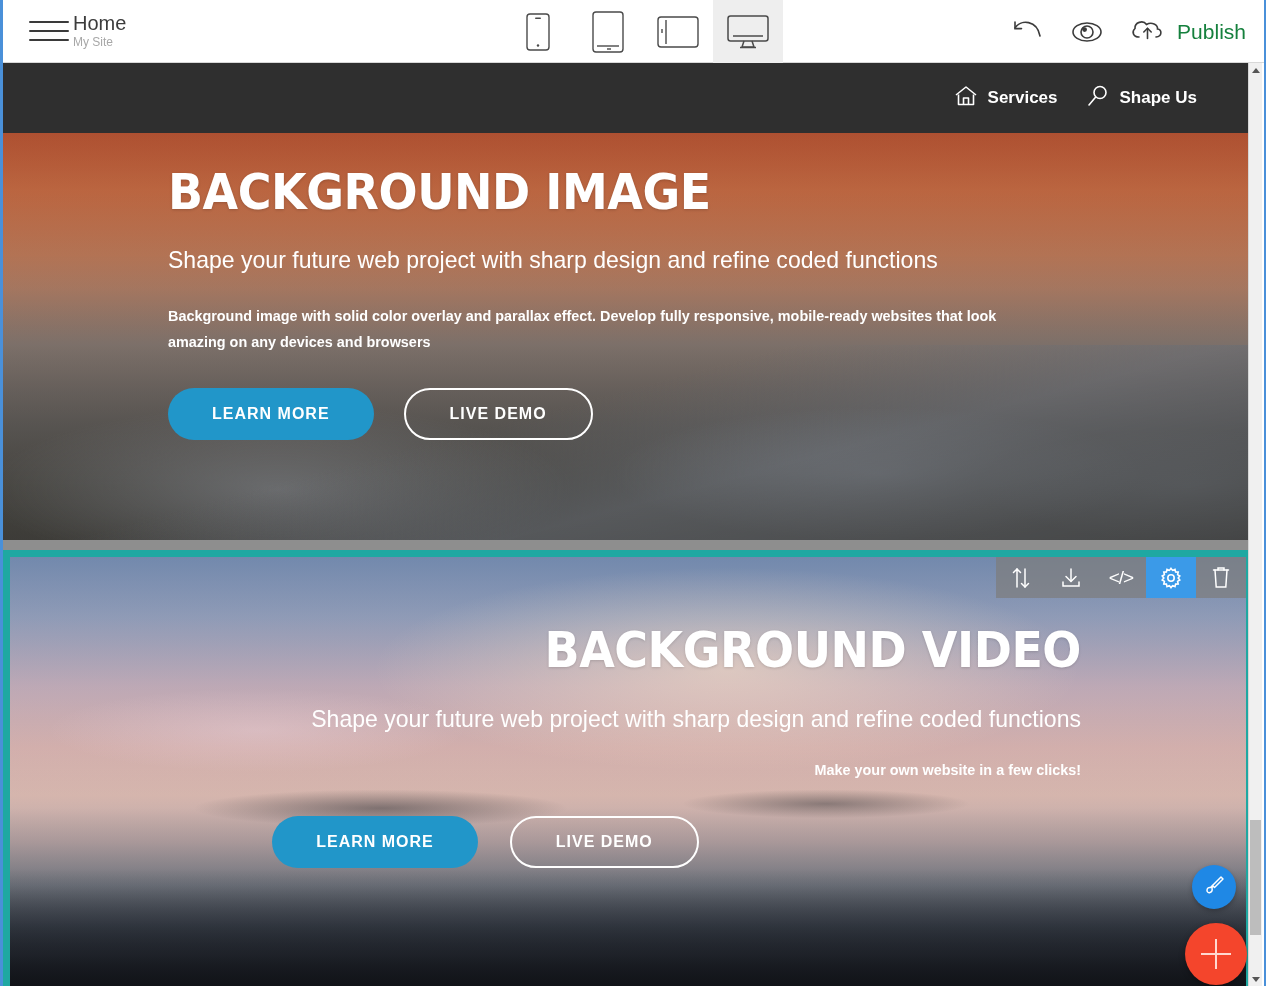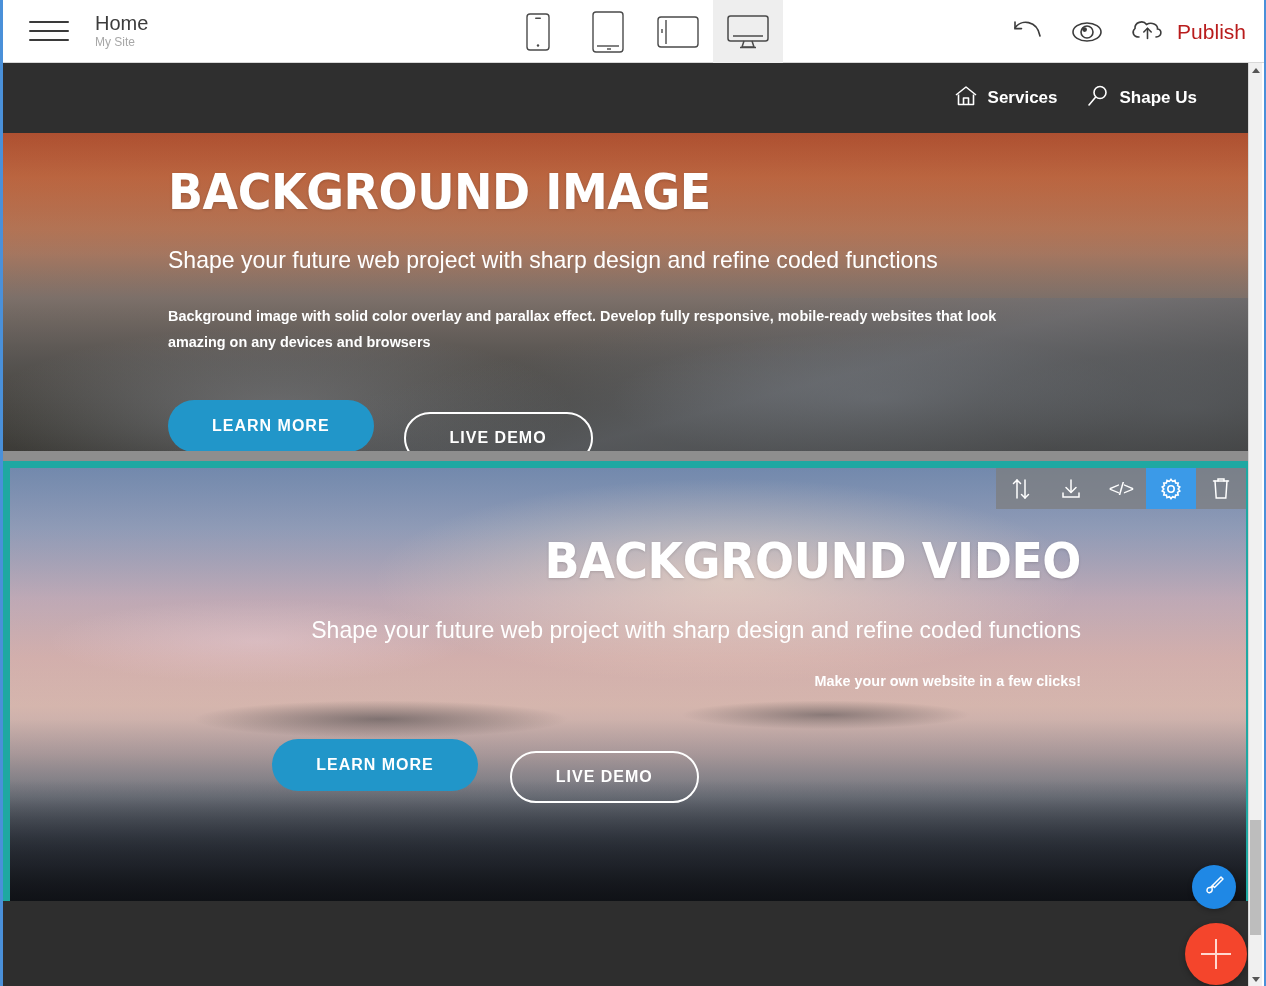--- a/index.html
+++ b/index.html
@@ -47,21 +47,20 @@
     display: block;
     height: 2px;
     background: #3a3a3a;
     border-radius: 1px;
   }
   .hamburger span:nth-child(1) { width: 40px; }
   .hamburger span:nth-child(2) { width: 40px; }
   .hamburger span:nth-child(3) { width: 40px; }
 
   .site-info {
-    margin-left: 22px;
     display: flex;
     flex-direction: column;
     justify-content: flex-end;
     line-height: 1.15;
   }
   .site-title {
     font-size: 20px;
     color: #3c3c3c;
     font-weight: 400;
   }
@@ -102,21 +101,21 @@
   }
   .tool-icon { cursor: pointer; display: flex; align-items: center; }
   .publish-btn {
     display: flex;
     align-items: center;
     gap: 10px;
     cursor: pointer;
   }
   .publish-label {
     font-size: 21px;
-    color: #b91c1c;
+    color: #15803d;
   }
 
   
   .canvas {
     position: absolute;
     top: 63px;
     left: 0;
     width: 1250px;
     height: 923px;
     overflow: hidden;
@@ -155,21 +154,21 @@
     font-weight: bold;
     padding: 13px 26px;
     border-radius: 30px;
     cursor: pointer;
     white-space: nowrap;
   }
 
   
   .section1 {
     position: relative;
-    height: 318px;
+    height: 407px;
     overflow: hidden;
   }
   .bg-image {
     position: absolute;
     inset: 0;
     background:
       linear-gradient(180deg,
         rgba(40,30,28,0.30) 0%,
         rgba(60,45,40,0.22) 38%,
         rgba(55,50,48,0.42) 70%,
@@ -248,21 +247,20 @@
     background: transparent;
     color: #fff;
     font-size: 16px;
     font-weight: bold;
     letter-spacing: 1px;
     padding: 15px 44px;
     border: 2px solid #ffffff;
     border-radius: 30px;
     cursor: pointer;
     white-space: nowrap;
-    margin-top: 24px;
   }
 
   
   .section-gap {
     height: 10px;
     background: #8e8e8e;
   }
 
   
   .section2-wrap {

